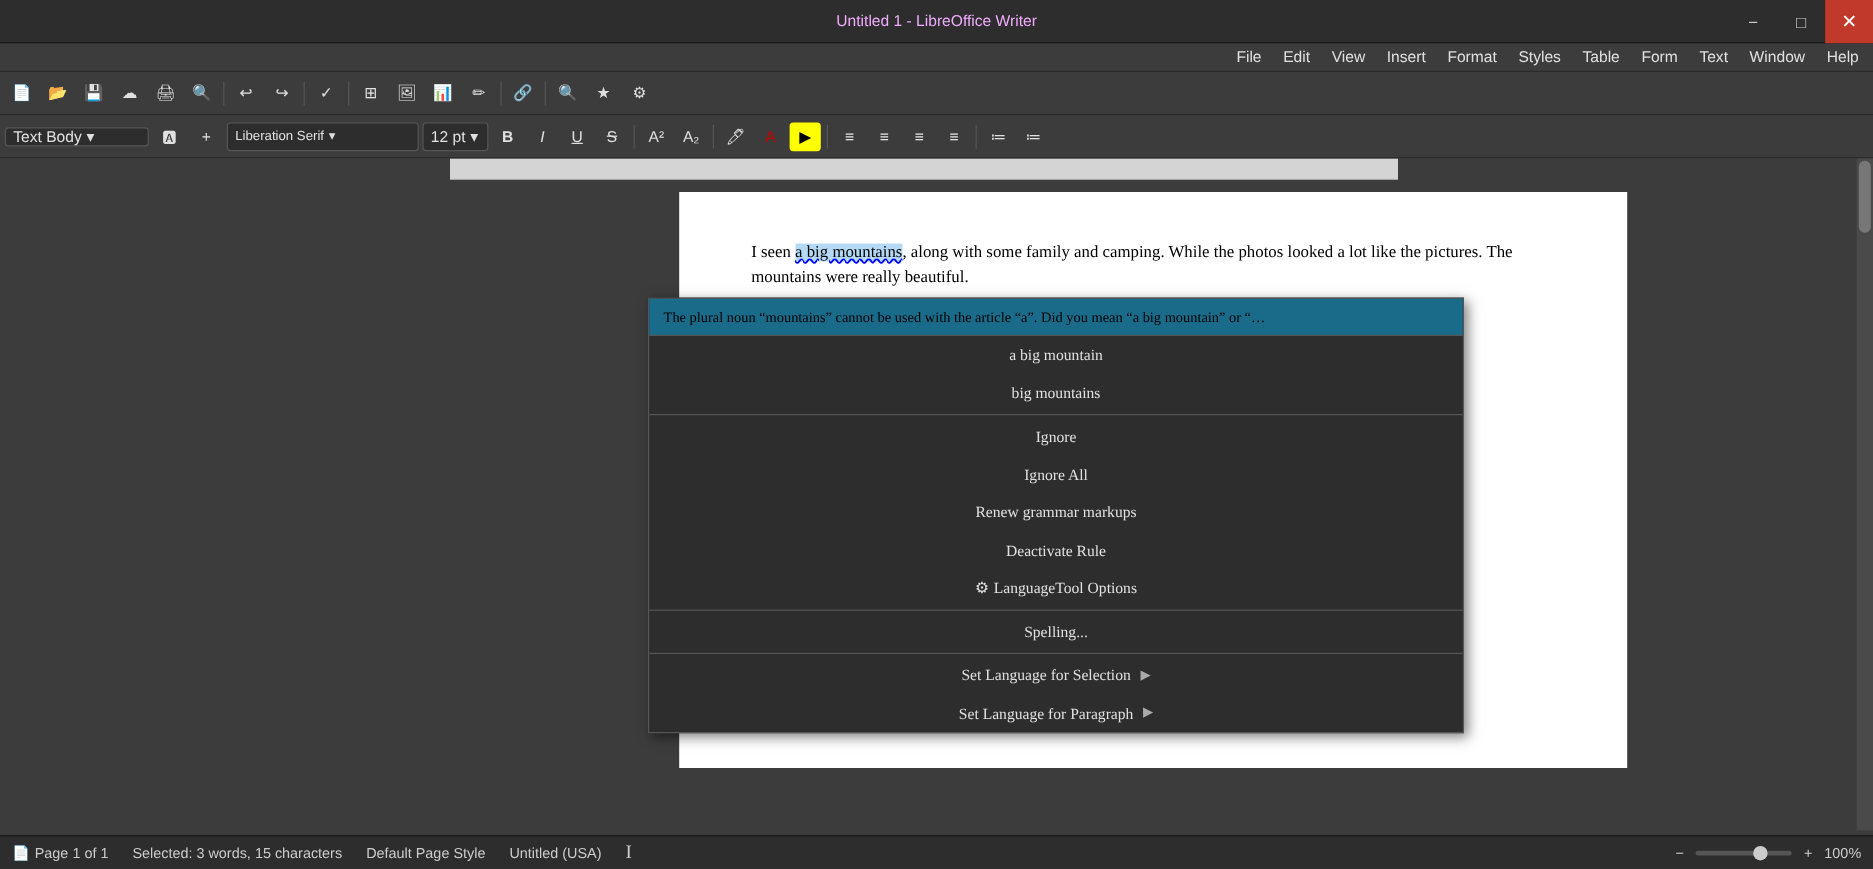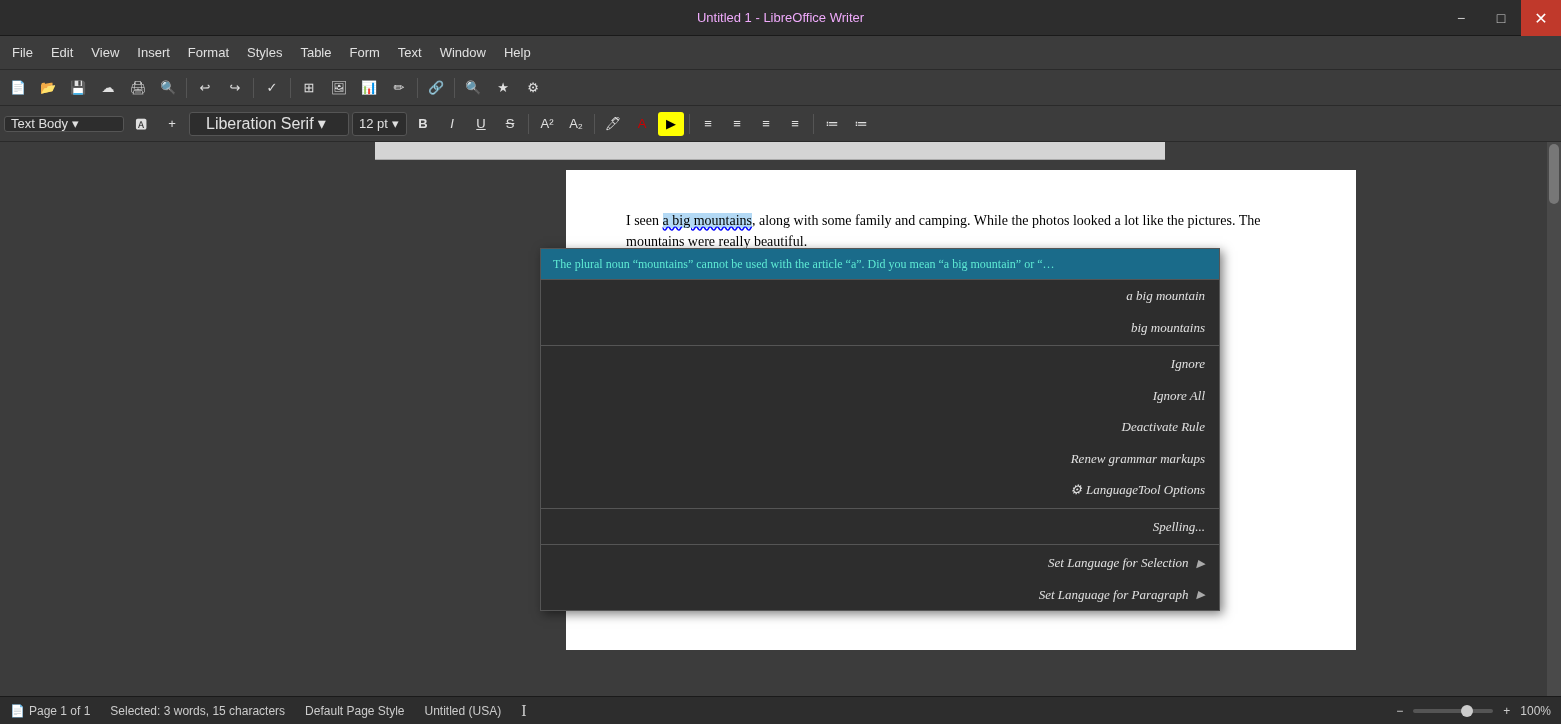--- a/index.html
+++ b/index.html
@@ -34,26 +34,27 @@
       justify-content: center;
       font-size: 14px;
       cursor: pointer;
       color: #ccc;
     }
     .title-btn.close { background: #c0392b; color: white; font-size: 16px; }
 
     
     .menu-bar {
       background: #3c3c3c;
-      height: 34px;
+      height: 24px;
       display: flex;
       align-items: center;
       padding: 0 4px;
       border-bottom: 1px solid #2a2a2a;
       gap: 2px;
+      justify-content: flex-end;
     }
     .menu-item {
       padding: 2px 8px;
       cursor: pointer;
       border-radius: 3px;
       font-size: 13px;
       color: #e0e0e0;
     }
 
     
@@ -110,23 +111,23 @@
       display: flex;
       align-items: center;
       gap: 4px;
       min-width: 120px;
     }
     .font-select {
       background: #2d2d2d;
       border: 1px solid #555;
       color: #e0e0e0;
       height: 24px;
-      padding: 0 16px;
-      border-radius: 3px;
-      font-size: 16px;
+      padding: 0 6px;
+      border-radius: 3px;
+      font-size: 11px;
       cursor: pointer;
       display: flex;
       align-items: center;
       gap: 4px;
       min-width: 160px;
     }
     .size-select {
       background: #2d2d2d;
       border: 1px solid #555;
       color: #e0e0e0;
@@ -202,36 +203,35 @@
       top: 248px;
       background: #2d2d2d;
       border: 1px solid #555;
       min-width: 680px;
       z-index: 100;
       box-shadow: 3px 3px 10px rgba(0,0,0,0.5);
     }
 
     .context-menu-tooltip {
       background: #1a6b8a;
-      color: #5eead4;
+      color: #000000;
       padding: 6px 12px;
       font-size: 12px;
       border-bottom: 1px solid #555;
     }
 
     .context-menu-item {
       padding: 6px 14px;
       cursor: pointer;
       font-size: 13px;
       color: #e0e0e0;
       display: flex;
       align-items: center;
-      justify-content: flex-end;
+      justify-content: center;
       gap: 8px;
-      font-style: italic;
     }
     .context-menu-item .arrow { color: #aaa; font-size: 11px; }
     .context-menu-sep {
       height: 1px;
       background: #555;
       margin: 2px 0;
     }
 
     
     .status-bar {
@@ -391,24 +391,24 @@
           <span>big mountains</span>
         </div>
         <div class="context-menu-sep"></div>
         <div class="context-menu-item">
           <span>Ignore</span>
         </div>
         <div class="context-menu-item">
           <span>Ignore All</span>
         </div>
         <div class="context-menu-item">
+          <span>Renew grammar markups</span>
+        </div>
+        <div class="context-menu-item">
           <span>Deactivate Rule</span>
-        </div>
-        <div class="context-menu-item">
-          <span>Renew grammar markups</span>
         </div>
         <div class="context-menu-item">
           <span><span style="margin-right:4px;">⚙</span><span>LanguageTool Options</span></span>
         </div>
         <div class="context-menu-sep"></div>
         <div class="context-menu-item">
           <span>Spelling...</span>
         </div>
         <div class="context-menu-sep"></div>
         <div class="context-menu-item">

